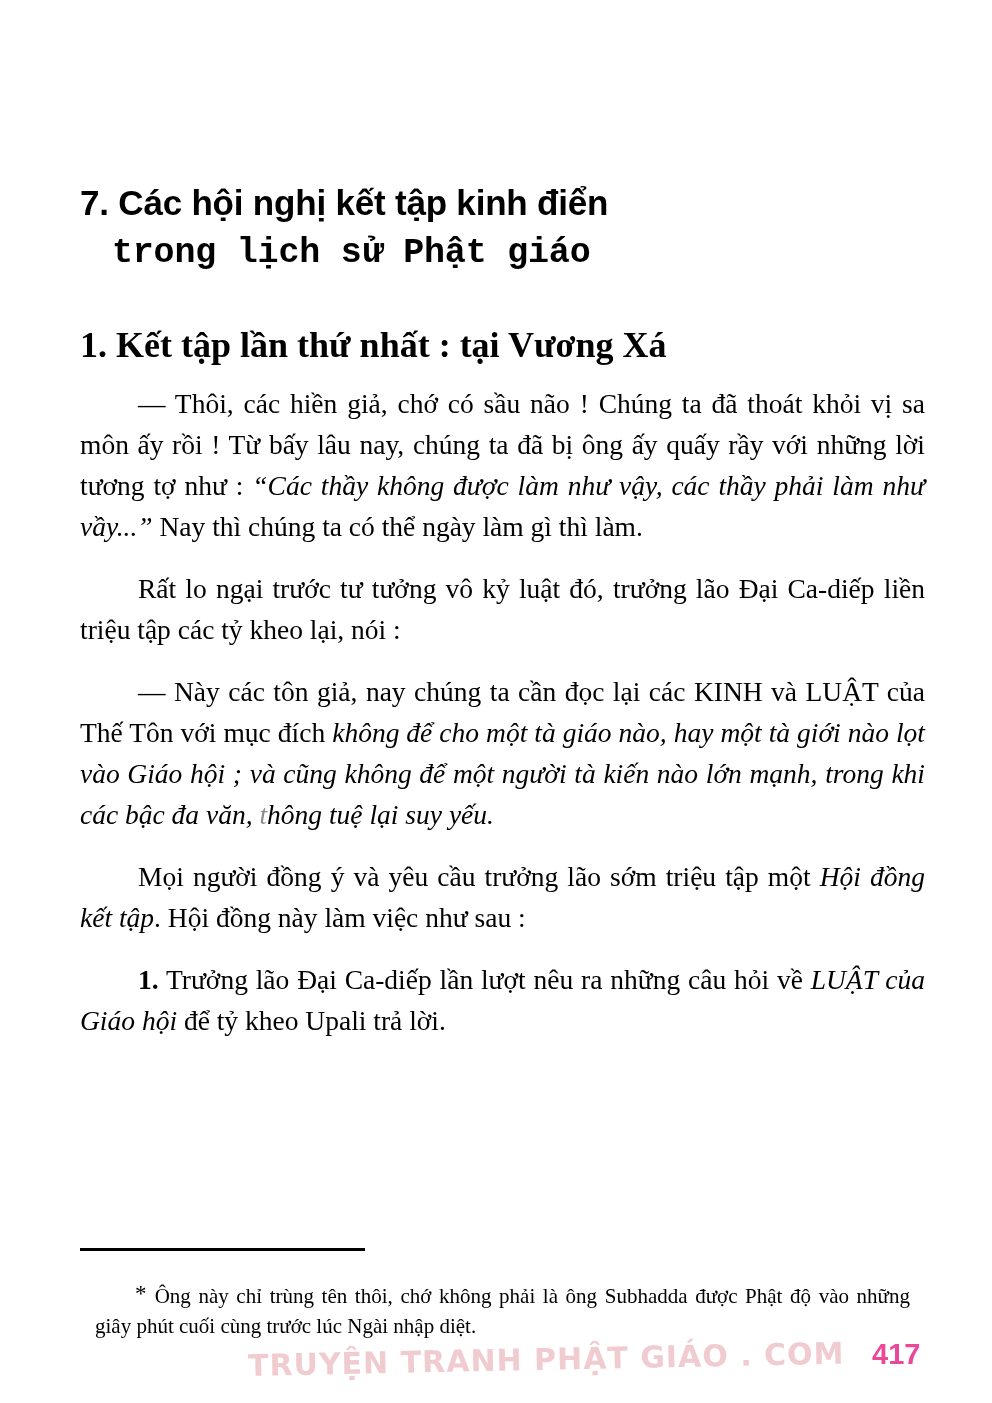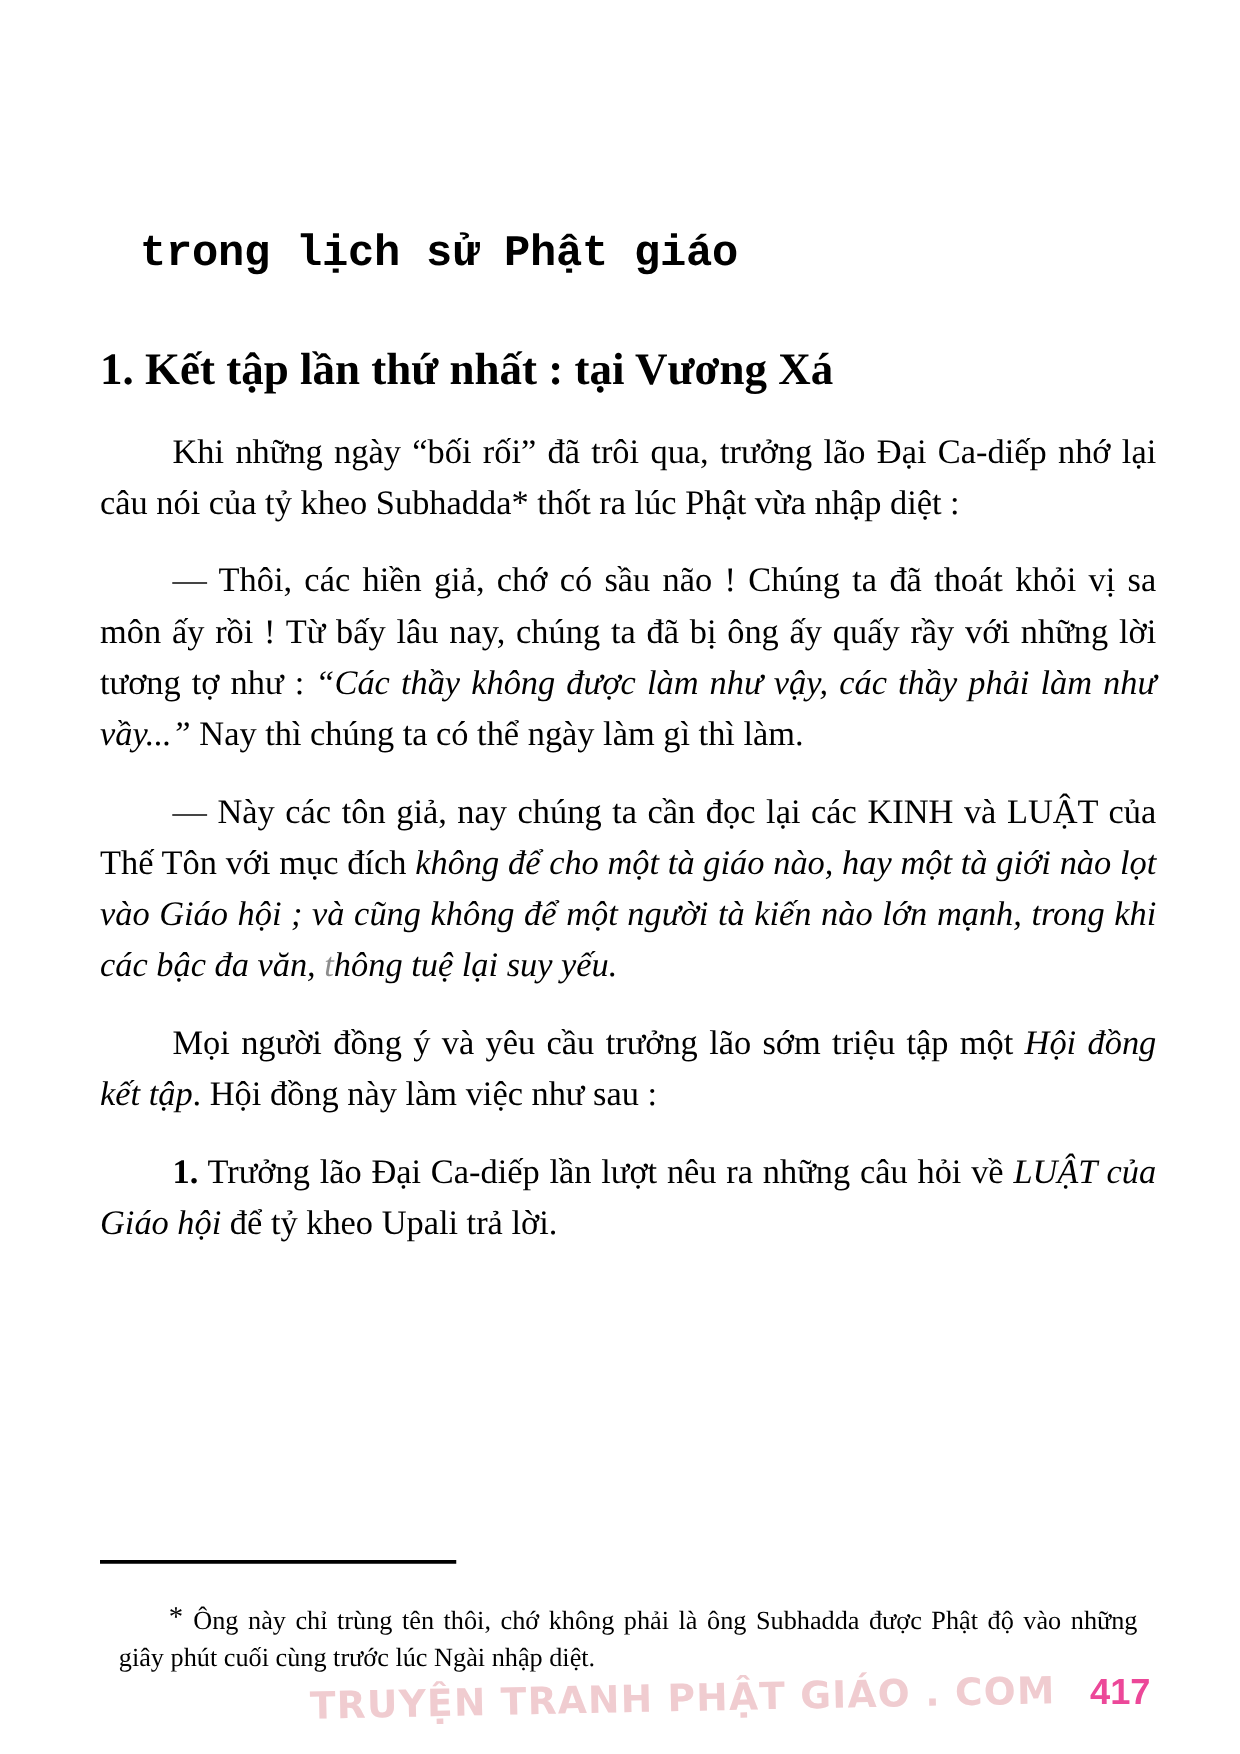--- a/index.html
+++ b/index.html
@@ -136,29 +136,30 @@
   }
 </style>
 </head>
 <body>
 
 <div class="page">
 
   <div class="content">
 
     <h1 class="chapter-title">
+      <span>7. Các hội nghị kết tập kinh điển</span>
       <span class="line-2">trong lịch sử Phật giáo</span>
     </h1>
 
     <h2 class="section-title">1. Kết tập lần thứ nhất : tại Vương Xá</h2>
 
-    <p class="body-text first"><span class="indent"></span><span>Khi những ngày “bối rối” đã trôi qua, trưởng lão Đại Ca-diếp nhớ lại câu nói của tỷ kheo Subhadda* thốt ra lúc Phật vừa nhập diệt :</span></p>
 
     <p class="body-text"><span class="indent"></span><span>— Thôi, các hiền giả, chớ có sầu não ! Chúng ta đã thoát khỏi vị sa môn ấy rồi ! Từ bấy lâu nay, chúng ta đã bị ông ấy quấy rầy với những lời tương tợ như : </span><em>“Các thầy không được làm như vậy, các thầy phải làm như vầy...”</em><span> Nay thì chúng ta có thể ngày làm gì thì làm.</span></p>
 
+    <p class="body-text"><span class="indent"></span><span>Rất lo ngại trước tư tưởng vô kỷ luật đó, trưởng lão Đại Ca-diếp liền triệu tập các tỷ kheo lại, nói :</span></p>
 
     <p class="body-text"><span class="indent"></span><span>— Này các tôn giả, nay chúng ta cần đọc lại các KINH và LUẬT của Thế Tôn với mục đích </span><em>không để cho một tà giáo nào, hay một tà giới nào lọt vào Giáo hội ; và cũng không để một người tà kiến nào lớn mạnh, trong khi các bậc đa văn, </em><em class="faint">t</em><em>hông tuệ lại suy yếu.</em></p>
 
     <p class="body-text"><span class="indent"></span><span>Mọi người đồng ý và yêu cầu trưởng lão sớm triệu tập một </span><em>Hội đồng kết tập</em><span>. Hội đồng này làm việc như sau :</span></p>
 
     <p class="body-text"><span class="indent"></span><span class="num">1.</span><span> Trưởng lão Đại Ca-diếp lần lượt nêu ra những câu hỏi về </span><em>LUẬT của Giáo hội</em><span> để tỷ kheo Upali trả lời.</span></p>
 
   </div>
 
   <div class="footnote-area">

